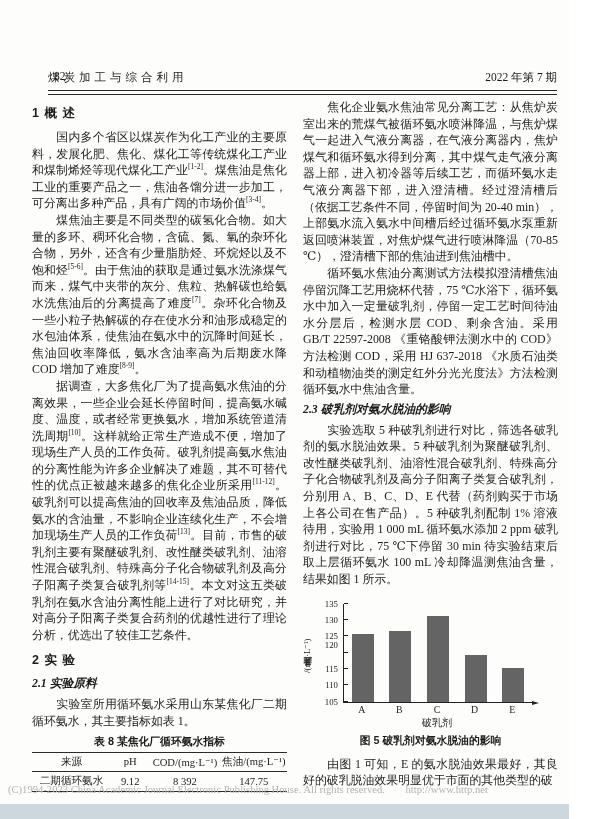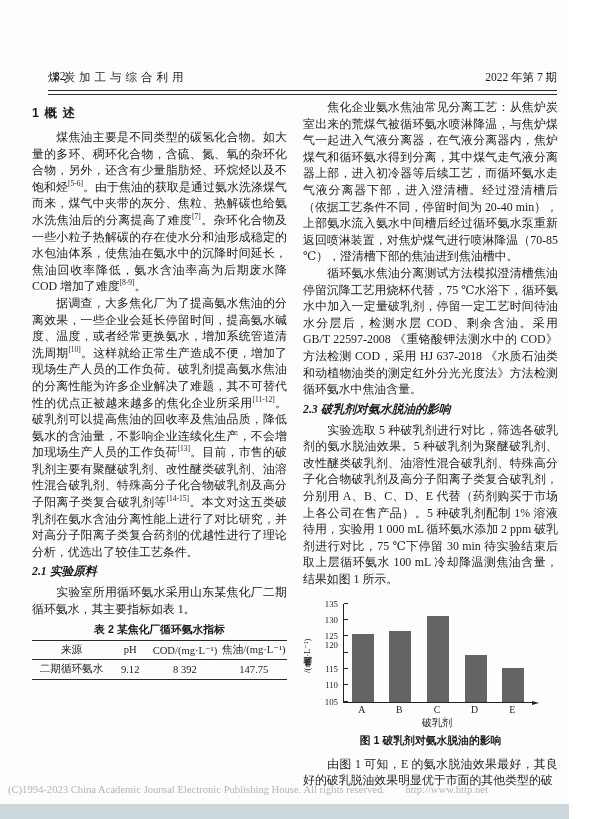--- a/index.html
+++ b/index.html
@@ -60,25 +60,27 @@
 
   <div class="hdr">
     <span class="pg">82</span>
     <span class="jt">煤炭加工与综合利用</span>
     <span class="iss">2022 年第 7 期</span>
   </div>
   <div class="dbl-rule"></div>
 
   <div class="col col-l">
     <h2 class="sec">1 概 述</h2>
+    <p class="para"><span class="ind"></span>国内多个省区以煤炭作为化工产业的主要原料，发展化肥、焦化、煤化工等传统煤化工产业和煤制烯烃等现代煤化工产业<sup>[1-2]</sup>。煤焦油是焦化工业的重要产品之一，焦油各馏分进一步加工，可分离出多种产品，具有广阔的市场价值<sup>[3-4]</sup>。</p>
     <p class="para"><span class="ind"></span>煤焦油主要是不同类型的碳氢化合物。如大量的多环、稠环化合物，含硫、氮、氧的杂环化合物，另外，还含有少量脂肪烃、环烷烃以及不饱和烃<sup>[5-6]</sup>。由于焦油的获取是通过氨水洗涤煤气而来，煤气中夹带的灰分、焦粒、热解碳也给氨水洗焦油后的分离提高了难度<sup>[7]</sup>。杂环化合物及一些小粒子热解碳的存在使水分和油形成稳定的水包油体系，使焦油在氨水中的沉降时间延长，焦油回收率降低，氨水含油率高为后期废水降 COD 增加了难度<sup>[8-9]</sup>。</p>
     <p class="para"><span class="ind"></span>据调查，大多焦化厂为了提高氨水焦油的分离效果，一些企业会延长停留时间，提高氨水碱度、温度，或者经常更换氨水，增加系统管道清洗周期<sup>[10]</sup>。这样就给正常生产造成不便，增加了现场生产人员的工作负荷。破乳剂提高氨水焦油的分离性能为许多企业解决了难题，其不可替代性的优点正被越来越多的焦化企业所采用<sup>[11-12]</sup>。破乳剂可以提高焦油的回收率及焦油品质，降低氨水的含油量，不影响企业连续化生产，不会增加现场生产人员的工作负荷<sup>[13]</sup>。目前，市售的破乳剂主要有聚醚破乳剂、改性醚类破乳剂、油溶性混合破乳剂、特殊高分子化合物破乳剂及高分子阳离子类复合破乳剂等<sup>[14-15]</sup>。本文对这五类破乳剂在氨水含油分离性能上进行了对比研究，并对高分子阳离子类复合药剂的优越性进行了理论分析，优选出了较佳工艺条件。</p>
+    <h2 class="sec" style="margin-top:9px;">2 实 验</h2>
     <h3 class="sub">2.1 实验原料</h3>
     <p class="para"><span class="ind"></span>实验室所用循环氨水采用山东某焦化厂二期循环氨水，其主要指标如表 1。</p>
-    <div class="tbl-cap">表 2 某焦化厂循环氨水指标</div>
+    <div class="tbl-cap">表 8 某焦化厂循环氨水指标</div>
     <table class="t1">
       <thead>
         <tr>
           <th style="width:31%;">来源</th>
           <th style="width:15%;">pH</th>
           <th style="width:28%;">COD/(mg·L⁻¹)</th>
           <th style="width:26%;">焦油/(mg·L⁻¹)</th>
         </tr>
       </thead>
       <tbody>
@@ -127,21 +129,21 @@
           </div>
         <div class="xticks">
             <div style="left: 3.8px;">A</div>
             <div style="left: 41.4px;">B</div>
             <div style="left: 79px;">C</div>
             <div style="left: 116.6px;">D</div>
             <div style="left: 154.2px;">E</div>
           </div>
         <div class="xlab">破乳剂</div>
       </div>
-      <div class="fig-cap">图 1 破乳剂对氨水脱油的影响</div>
+      <div class="fig-cap">图 5 破乳剂对氨水脱油的影响</div>
     </div>
 
     <p class="para"><span class="ind"></span>由图 1 可知，E 的氨水脱油效果最好，其良好的破乳脱油效果明显优于市面的其他类型的破</p>
   </div>
 
   <div class="ftr">
     <span>(C)1994-2023 China Academic Journal Electronic Publishing House. All rights reserved.</span>
     <span class="url">http://www.http.net</span>
   </div>
   <div class="bottom-band"></div>

